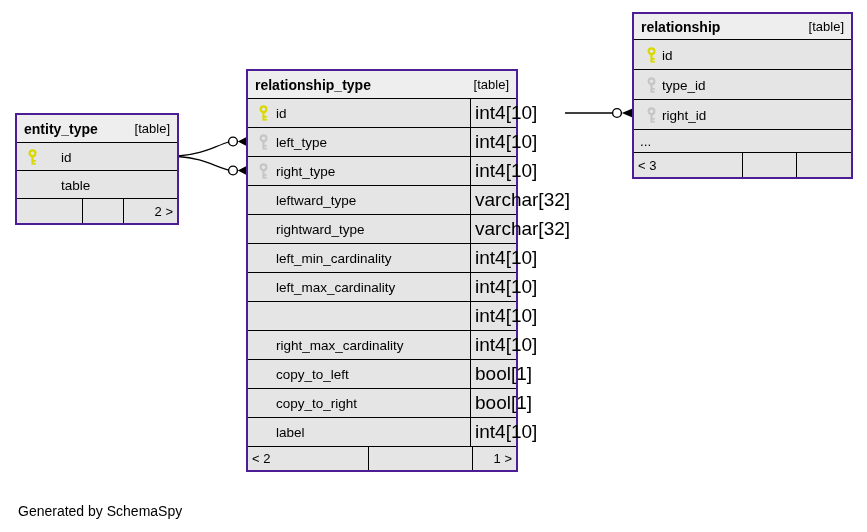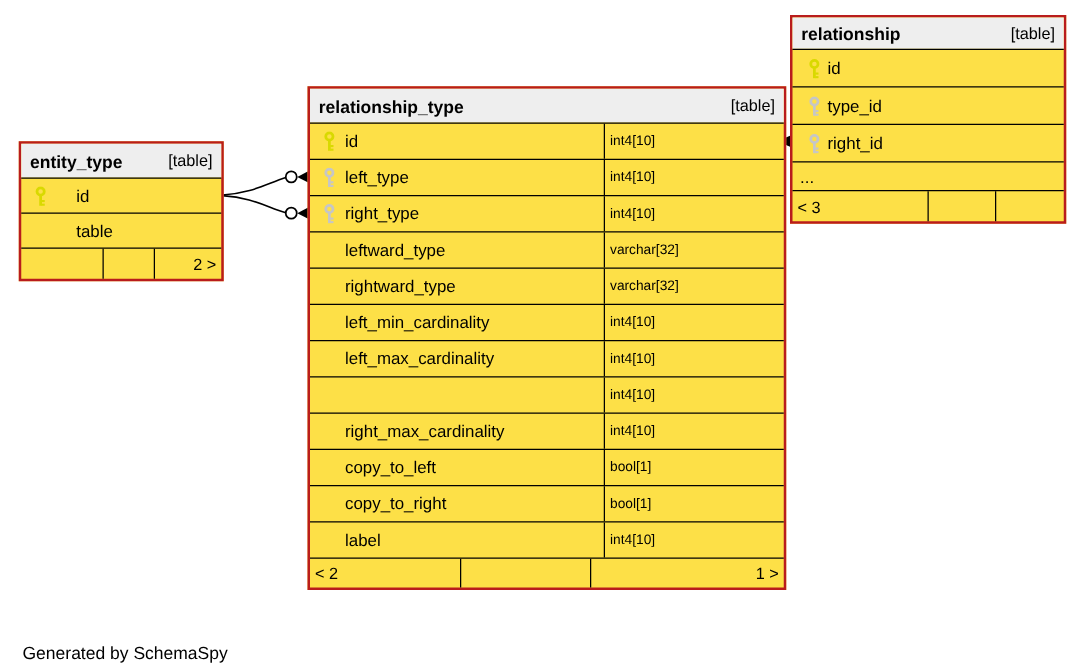--- a/index.html
+++ b/index.html
@@ -2,67 +2,67 @@
 <html><head>
 <meta charset="utf-8">
 <style>
   html,body{margin:0;padding:0;}
   body{
     width:867px;height:532px;position:relative;background:#ffffff;
     font-family:"Liberation Sans",sans-serif;color:#000;overflow:hidden;
   }
   .connectors{position:absolute;left:0;top:0;z-index:1;}
   .dbtable{
-    position:absolute;border:2px solid #b91c1c;background:#fde047;
+    position:absolute;border:2px solid #4c1d95;background:#e5e5e5;
     box-sizing:border-box;z-index:2;
   }
   .thead{
     background:#eeeeee;display:flex;justify-content:space-between;
     align-items:center;padding:0 7px;box-sizing:border-box;
   }
   .tname{font-weight:bold;font-size:14px;white-space:nowrap;}
   .ttag{font-size:13px;white-space:nowrap;}
   .trow{position:relative;border-top:1px solid #000;box-sizing:border-box;font-size:13.5px;}
   .cname{position:absolute;left:28px;top:50%;transform:translateY(-50%);white-space:nowrap;}
   #t-entity .cname{left:44px;}
   .keyicon{position:absolute;left:10px;top:50%;transform:translateY(-50%);width:11px;height:16px;}
   #t-rel .keyicon{left:12px;}
   .pk{color:#d9d900;}
   .fk{color:#c6c6c6;}
   .ctypebox{
     position:absolute;left:222px;top:0;bottom:0;right:0;
     border-left:1px solid #000;padding-left:4px;
-    display:flex;align-items:center;font-size:11px;white-space:nowrap;margin-left:13px;
+    display:flex;align-items:center;font-size:19px;white-space:nowrap;
   }
   .morerow{position:relative;border-top:1px solid #000;box-sizing:border-box;
     font-size:13.5px;display:flex;align-items:center;padding-left:6px;}
   .tfoot{display:flex;border-top:1px solid #000;box-sizing:border-box;font-size:13px;}
   .fcell{box-sizing:border-box;display:flex;align-items:center;padding:0 4px;}
   .fcell + .fcell{border-left:1px solid #000;}
   .fcell.right{justify-content:flex-end;}
   
   #t-entity{left:15px;top:113px;width:164px;}
   #t-entity .thead{height:27px;gap:12px;}
   #t-entity .trow{height:28px;}
   #t-entity .tfoot{height:25px;}
   #t-entity .fc1{width:65px;} #t-entity .fc2{width:41px;} #t-entity .fc3{flex:1;}
   
-  #t-reltype{left:246px;top:69px;width:383px;}
+  #t-reltype{left:246px;top:69px;width:272px;}
   #t-reltype .thead{height:27px;}
   #t-reltype .trow{height:29px;}
   #t-reltype .tfoot{height:24px;}
   #t-reltype .fc1{width:120px;} #t-reltype .fc2{width:104px;} #t-reltype .fc3{flex:1;}
   
   #t-rel{left:632px;top:12px;width:221px;}
   #t-rel .thead{height:25px;}
   #t-rel .trow{height:30px;}
   #t-rel .morerow{height:23px;}
   #t-rel .tfoot{height:25px;}
   #t-rel .fc1{width:108px;} #t-rel .fc2{width:54px;} #t-rel .fc3{flex:1;}
-  .note{position:absolute;left:18px;top:514px;font-size:14px;}
+  .note{position:absolute;left:18px;top:503px;font-size:14px;}
 </style>
 </head>
 <body>
 
 <svg class="connectors" width="867" height="532" viewBox="0 0 867 532">
   <path d="M178,156 C202,154.5 213,147 228.7,142" fill="none" stroke="#000" stroke-width="1.3"></path>
   <path d="M178,156.5 C202,158 213,165.5 228.7,170.2" fill="none" stroke="#000" stroke-width="1.3"></path>
   <circle cx="233" cy="141.5" r="4.4" fill="#fff" stroke="#000" stroke-width="1.4"></circle>
   <circle cx="233" cy="170.5" r="4.4" fill="#fff" stroke="#000" stroke-width="1.4"></circle>
   <polygon points="237.8,141.5 246.5,137 246.5,146" fill="#000"></polygon>

